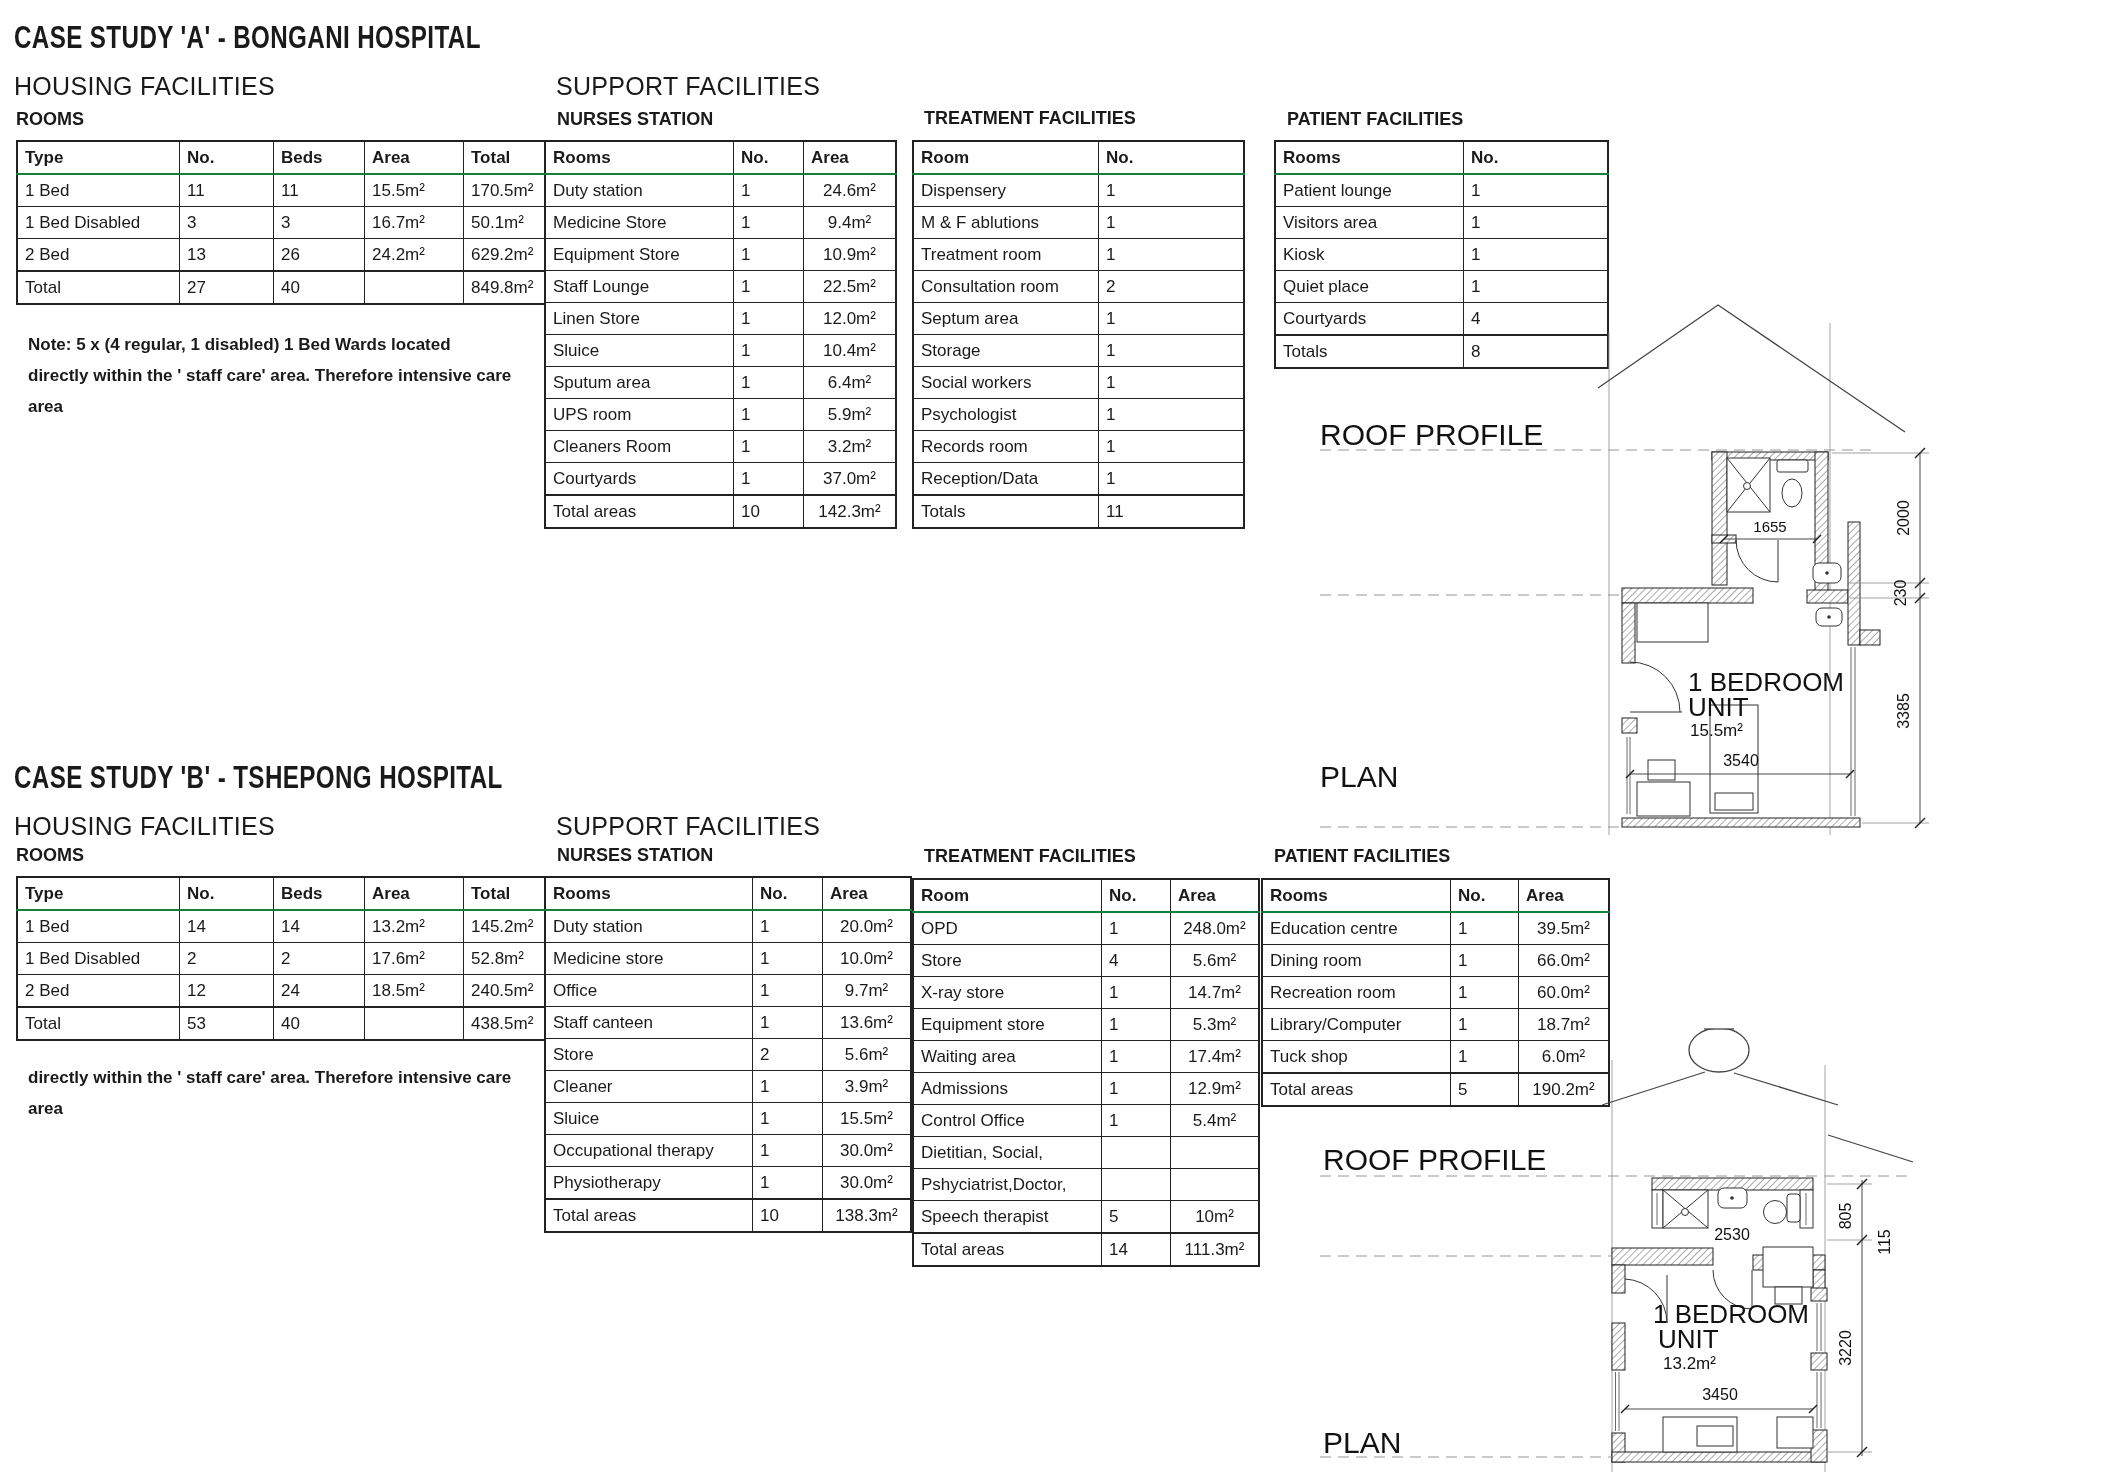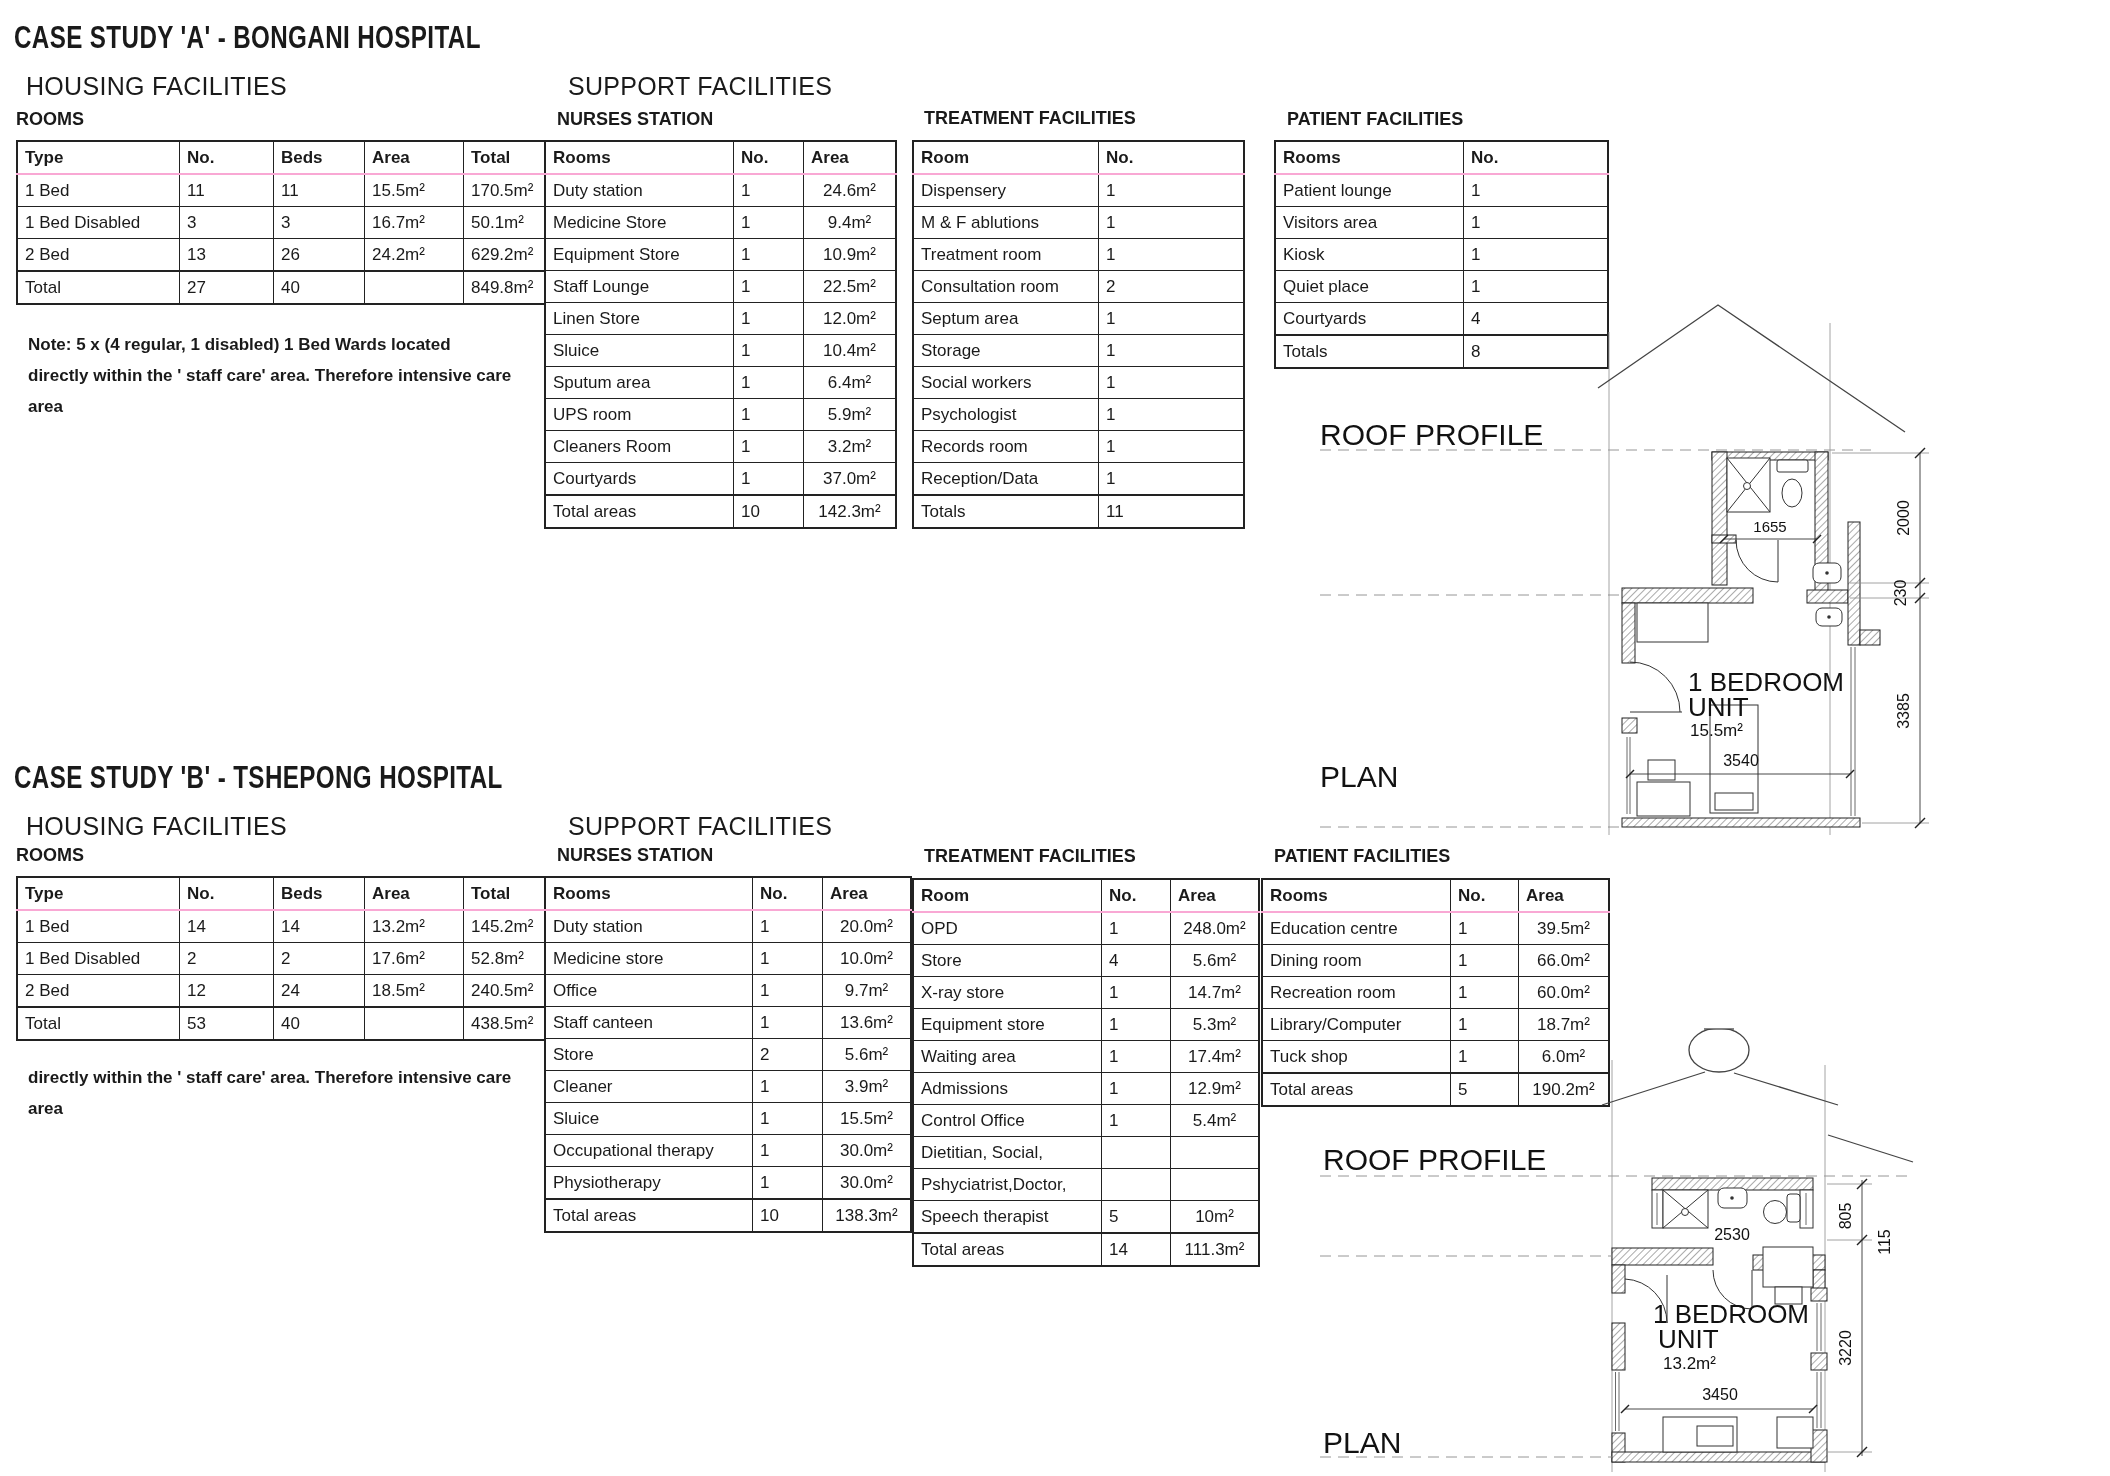--- a/index.html
+++ b/index.html
@@ -3,27 +3,27 @@
 <meta charset="utf-8">
 <style>
   html,body{margin:0;padding:0;}
   body{
     width:2110px;height:1476px;position:relative;background:#ffffff;
     font-family:"Liberation Sans","DejaVu Sans",sans-serif;color:#1a1a1a;overflow:hidden;
   }
   .abs{position:absolute;}
   .title{font-size:31px;font-weight:700;letter-spacing:.5px;white-space:nowrap;
          transform:scaleX(.78);transform-origin:0 0;}
-  .sec{font-size:25px;letter-spacing:.3px;white-space:nowrap;margin-left:12px;}
+  .sec{font-size:25px;letter-spacing:.3px;white-space:nowrap;}
   .sub{font-size:18px;font-weight:700;white-space:nowrap;}
   .note{font-size:17px;line-height:31px;white-space:nowrap;font-weight:bold;}
   table.tbl{border-collapse:collapse;table-layout:fixed;position:absolute;border:2px solid #222;background:#fff;}
   .tbl th,.tbl td{border:1px solid #222;font-size:17px;padding:0 7px;height:31px;
                   text-align:left;font-weight:400;white-space:nowrap;overflow:hidden;}
-  .tbl th{font-weight:700;border-bottom:2px solid #f9a8d4;border-radius:9px;}
+  .tbl th{font-weight:700;border-bottom:2px solid #15803d;border-radius:9px;}
   .tbl tr:last-child td{border-top-width:2px;}
   .r3 td:nth-child(3){text-align:center;}
   .t-housing th:nth-child(1){width:147px}.t-housing th:nth-child(2){width:79px}
   .t-housing th:nth-child(3){width:76px}.t-housing th:nth-child(4){width:84px}
   .t-housing th:nth-child(5){width:96px}
   .t-sup-a th:nth-child(1){width:173px}.t-sup-a th:nth-child(2){width:55px}.t-sup-a th:nth-child(3){width:77px}
   .t-tre-a th:nth-child(1){width:170px}.t-tre-a th:nth-child(2){width:130px}
   .t-pat-a th:nth-child(1){width:173px}.t-pat-a th:nth-child(2){width:129px}
   .t-sup-b th:nth-child(1){width:192px}.t-sup-b th:nth-child(2){width:55px}.t-sup-b th:nth-child(3){width:73px}
   .t-tre-b th:nth-child(1){width:173px}.t-tre-b th:nth-child(2){width:54px}.t-tre-b th:nth-child(3){width:73px}

